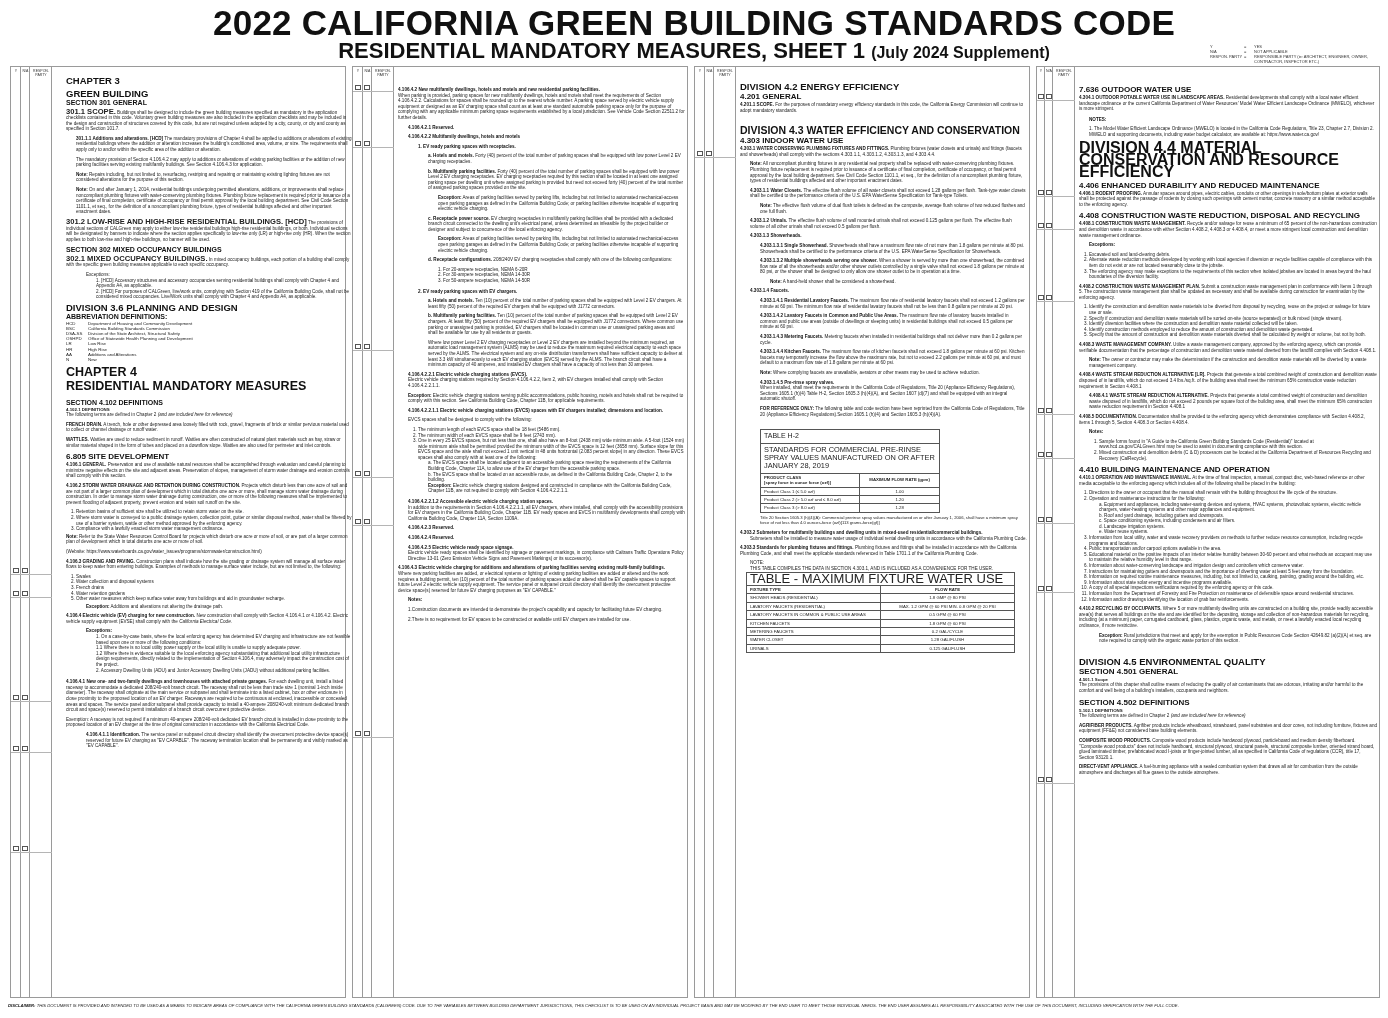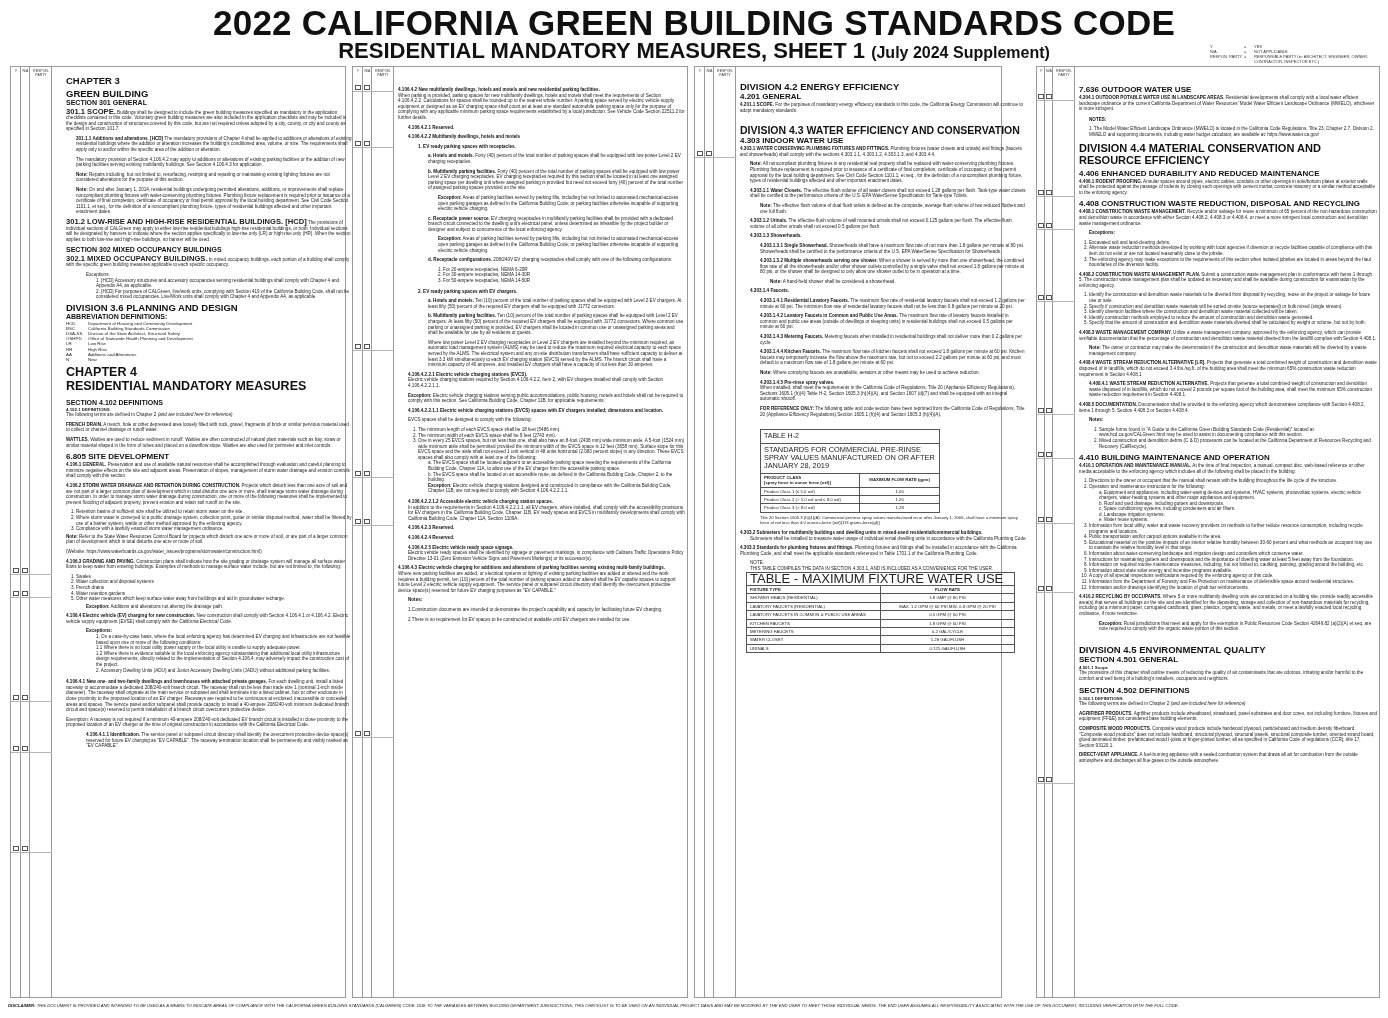--- a/index.html
+++ b/index.html
@@ -229,21 +229,21 @@
     <div class="p ind"><b>4.106.4.2.3 Reserved.</b></div>
     <div class="p ind"><b>4.106.4.2.4 Reserved.</b></div>
     <div class="p ind"><b>4.106.4.2.5 Electric vehicle ready space signage.</b><br><span>Electric vehicle ready spaces shall be identified by signage or pavement markings, in compliance with Caltrans Traffic Operations Policy Directive 13-01 (Zero Emission Vehicle Signs and Pavement Markings) or its successor(s).</span></div>
     <div class="p"><b>4.106.4.3 Electric vehicle charging for additions and alterations of parking facilities serving existing multi-family buildings.</b><br><span>Where new parking facilities are added, or electrical systems or lighting of existing parking facilities are added or altered and the work requires a building permit, ten (10) percent of the total number of parking spaces added or altered shall be EV capable spaces to support future Level 2 electric vehicle supply equipment. The service panel or subpanel circuit directory shall identify the overcurrent protective device space(s) reserved for future EV charging purposes as "EV CAPABLE."</span></div>
     <div class="p ind"><b>Notes:</b></div>
     <div class="p ind">1.Construction documents are intended to demonstrate the project's capability and capacity for facilitating future EV charging.</div>
     <div class="p ind">2.There is no requirement for EV spaces to be constructed or available until EV chargers are installed for use.</div>
   </div>
 </div>
 
-<div class="col" style="left:694px; width:308px;">
+<div class="col" style="left:694px; width:336px;">
   <div class="chk" style="left:0;width:10px;">
       <div class="chk-head" style="width:10px">Y</div>
     </div>
   <div class="chk" style="left:10px;width:9px;">
       <div class="chk-head" style="width:9px">N/A</div>
     </div>
   <div class="chk" style="left:19px;width:22px;">
       <div class="chk-head" style="width:22px">RESPON. PARTY</div>
     </div>
   <div class="row-mark" style="left:0;width:41px;top:83px;">
@@ -391,21 +391,21 @@
   <div class="row-mark" style="left:0;width:38px;top:709px;">
       <span class="box" style="left:1px"></span>
       <span class="box" style="left:9px"></span>
     </div>
 
   <div class="content" style="left:42px; width:298px; top:18px;">
     <div class="h2">7.636 OUTDOOR WATER USE</div>
     <div class="p" style="margin-top:0"><b>4.304.1 OUTDOOR POTABLE WATER USE IN LANDSCAPE AREAS.</b> <span>Residential developments shall comply with a local water efficient landscape ordinance or the current California Department of Water Resources' Model Water Efficient Landscape Ordinance (MWELO), whichever is more stringent.</span></div>
     <div class="p ind" style="margin-top:5px"><b>NOTES:</b></div>
     <div class="p ind">1.  The Model Water Efficient Landscape Ordinance (MWELO) is located in the California Code Regulations, Title 23, Chapter 2.7, Division 2. MWELO and supporting documents, including water budget calculator, are available at: https://www.water.ca.gov/</div>
-    <div class="h1" style="font-size:11px;line-height:12px;">DIVISION 4.4    MATERIAL CONSERVATION AND RESOURCE EFFICIENCY</div>
+    <div class="h1" style="font-size:16px;line-height:12px;">DIVISION 4.4    MATERIAL CONSERVATION AND RESOURCE EFFICIENCY</div>
     <div class="h2" style="margin-top:3px">4.406 ENHANCED DURABILITY AND REDUCED MAINTENANCE</div>
     <div class="p" style="margin-top:0"><b>4.406.1 RODENT PROOFING.</b> <span>Annular spaces around pipes, electric cables, conduits or other openings in sole/bottom plates at exterior walls shall be protected against the passage of rodents by closing such openings with cement mortar, concrete masonry or a similar method acceptable to the enforcing agency.</span></div>
     <div class="h2">4.408 CONSTRUCTION WASTE REDUCTION, DISPOSAL AND RECYCLING</div>
     <div class="p" style="margin-top:0"><b>4.408.1 CONSTRUCTION WASTE MANAGEMENT.</b> <span>Recycle and/or salvage for reuse a minimum of 65 percent of the non-hazardous construction and demolition waste in accordance with either Section 4.408.2, 4.408.3 or 4.408.4, or meet a more stringent local construction and demolition waste management ordinance.</span></div>
     <div class="p ind"><b>Exceptions:</b></div>
     <ol class="ind">
       <li>Excavated soil and land-clearing debris.</li>
       <li>Alternate waste reduction methods developed by working with local agencies if diversion or recycle facilities capable of compliance with this item do not exist or are not located reasonably close to the jobsite.</li>
       <li>The enforcing agency may make exceptions to the requirements of this section when isolated jobsites are located in areas beyond the haul boundaries of the diversion facility.</li>
     </ol>

